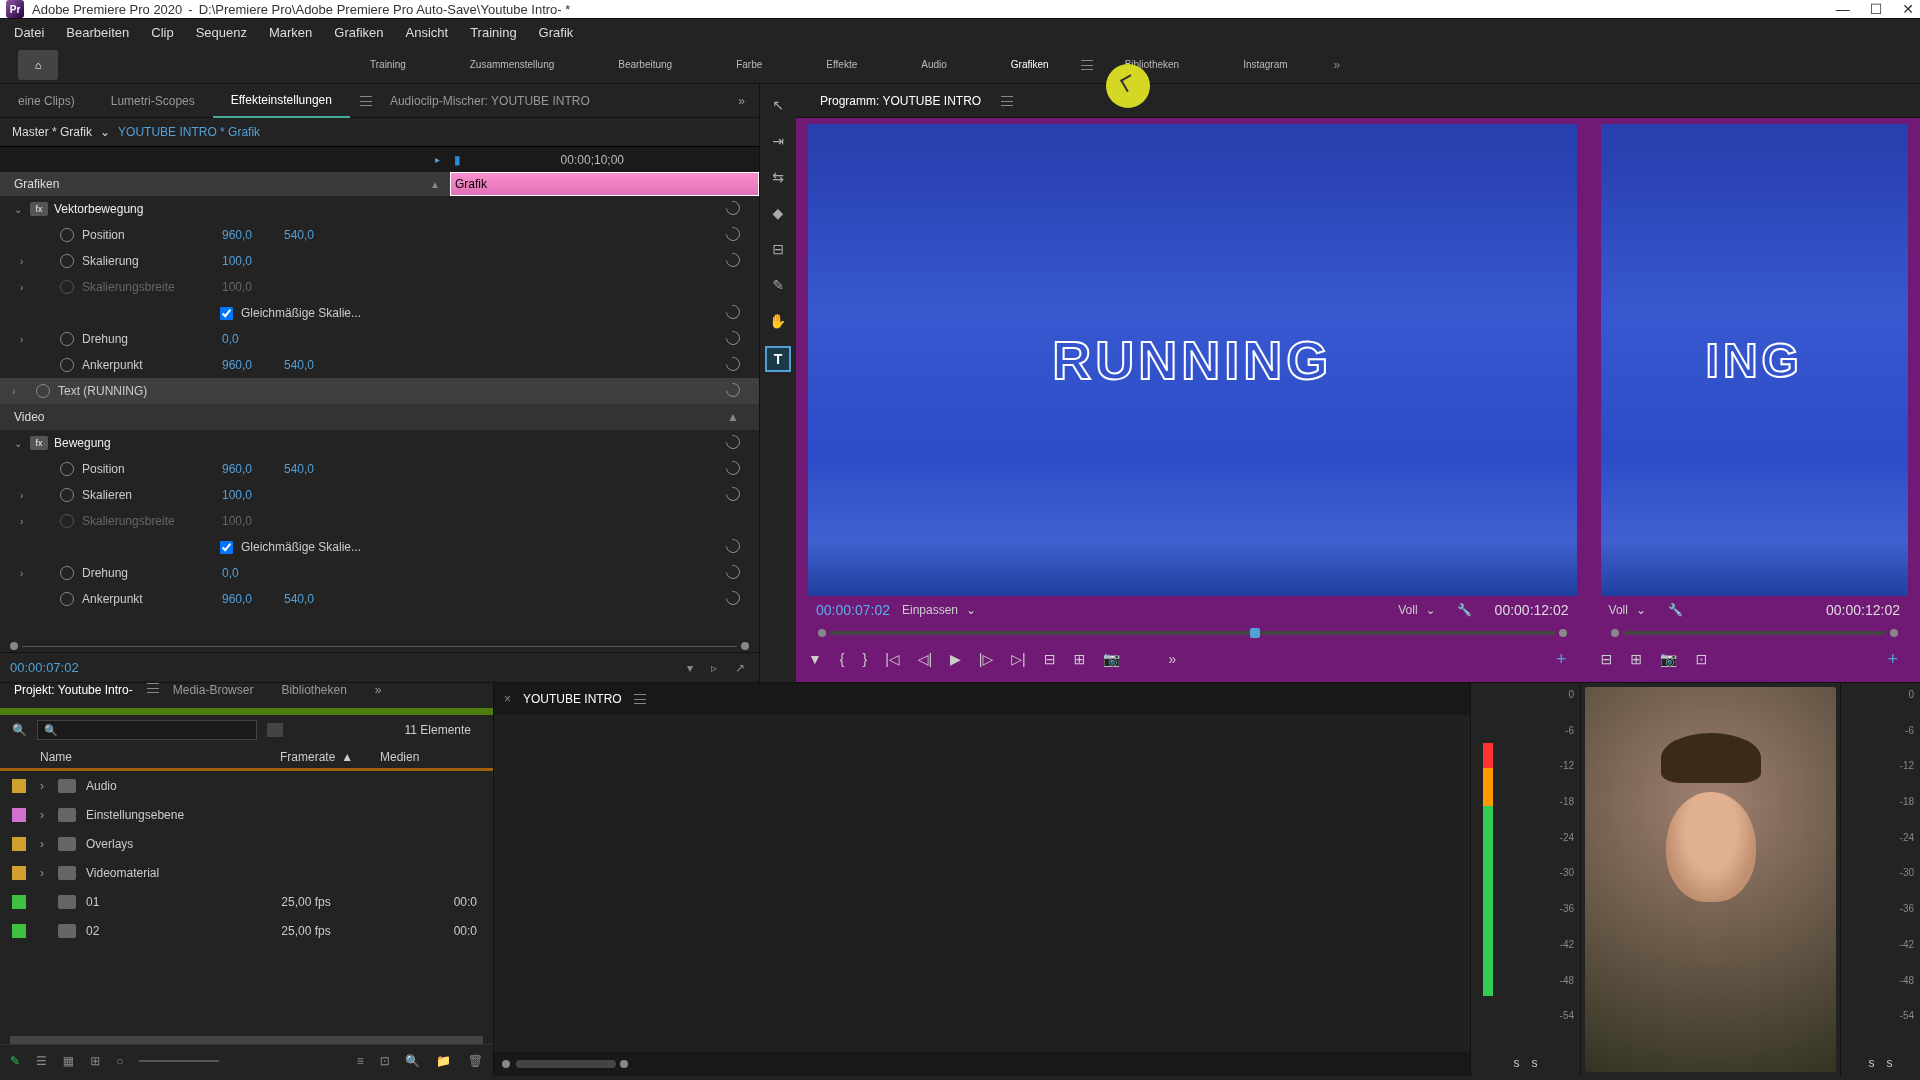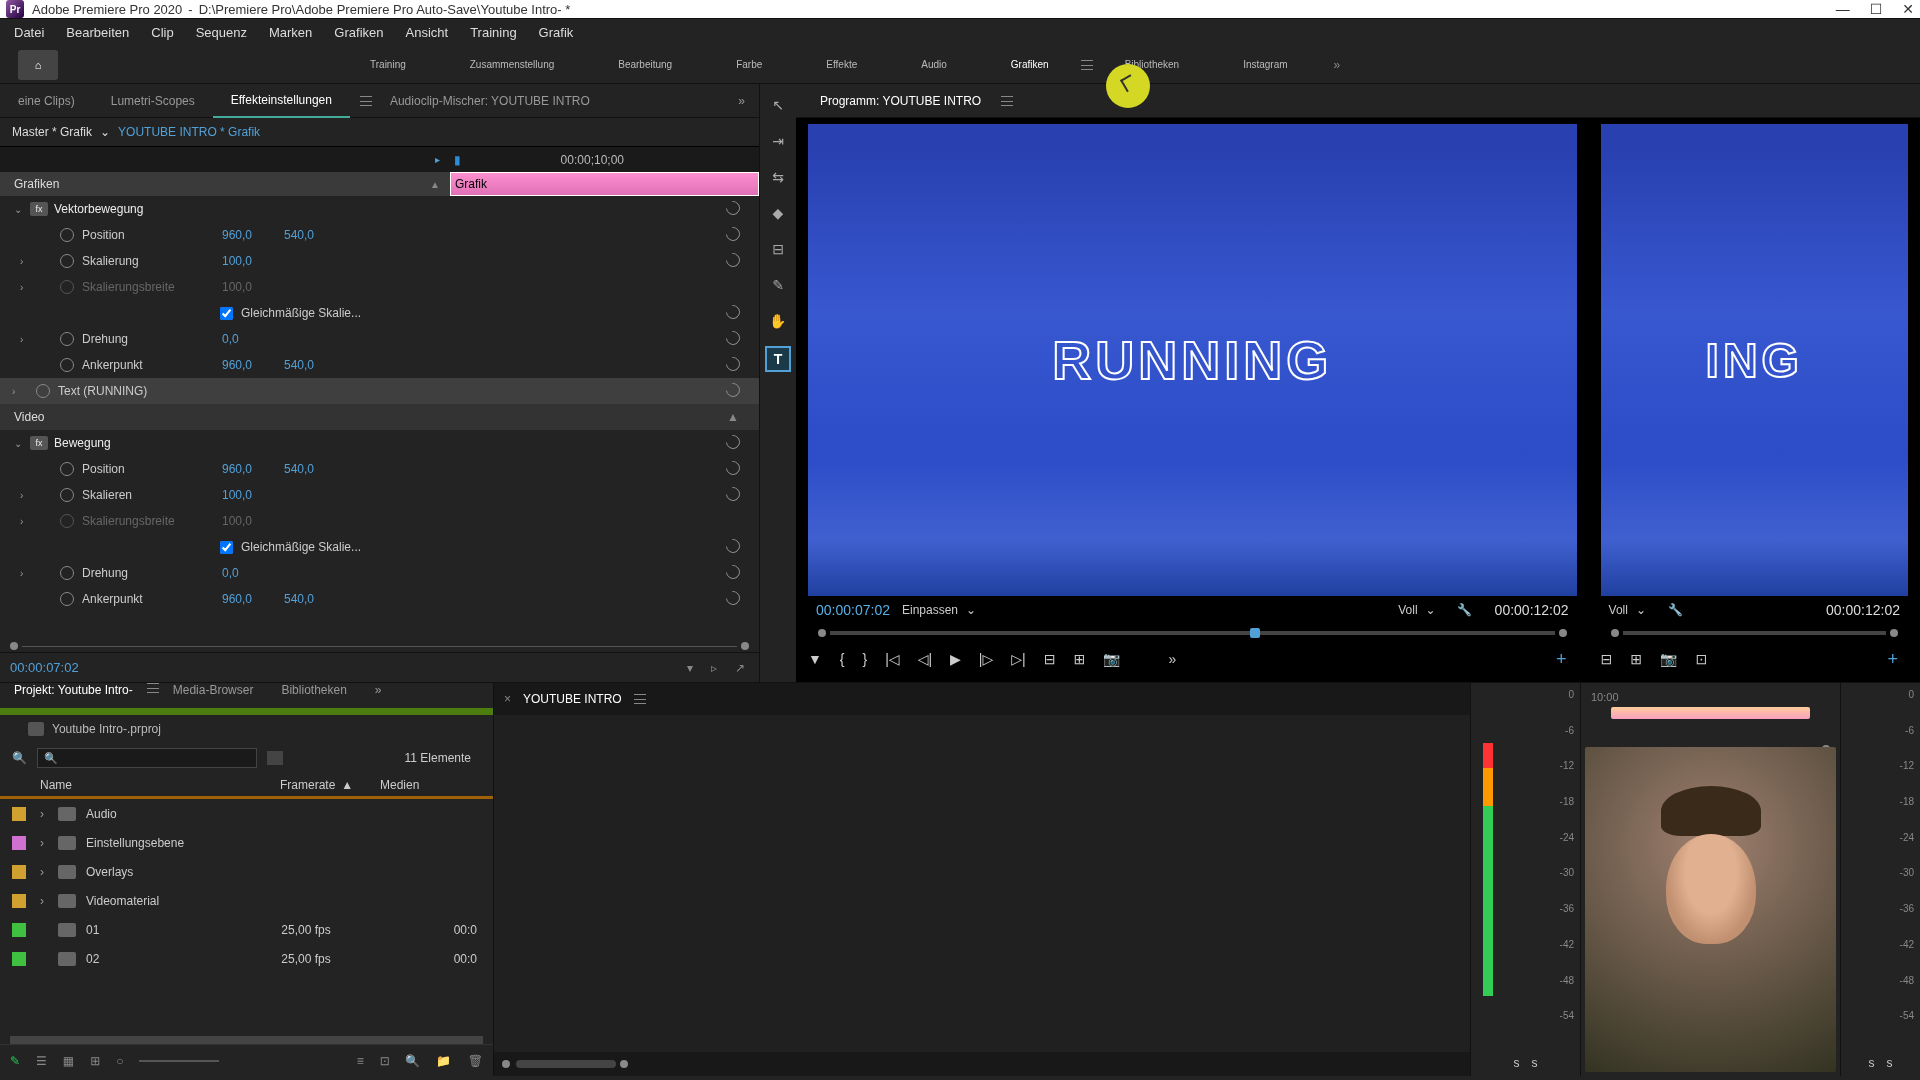--- a/index.html
+++ b/index.html
@@ -56,21 +56,21 @@
 .scrubber{height:12px;display:flex;align-items:center;padding:0 10px}
 .scrubber .sc{width:8px;height:8px;border-radius:50%;background:#888}
 .scrubber .ln{flex:1;height:1px;background:#555;margin:0 4px}
 .right-panel{flex:1;background:#232323;display:flex}
 .toolcol{width:36px;background:#232323;display:flex;flex-direction:column;align-items:center;gap:14px;padding-top:10px}
 .tool{width:22px;height:22px;color:#aaa;display:flex;align-items:center;justify-content:center;font-size:14px}
 .tool.txt{border:2px solid #52a0d8;background:#1a3a4a;color:#fff;font-weight:bold;width:26px;height:26px}
 .monitors{flex:1;display:flex;flex-direction:column}
 .mon-tabs{height:34px;display:flex;align-items:center;border-bottom:1px solid #111;padding-left:14px}
 .mon-tabs .tab{color:#fff;padding:0 10px}
-.mon-body{flex:1;display:flex;gap:24px;padding:6px 12px;background:#000000}
+.mon-body{flex:1;display:flex;gap:24px;padding:6px 12px;background:#701a75}
 .mon-view{flex:1;display:flex;flex-direction:column}
 .mon-canvas{flex:1;background:#000;display:flex;align-items:center;justify-content:center;overflow:hidden;position:relative}
 .running-bg{position:absolute;inset:0;background:linear-gradient(180deg,#2840b0 5%,#3858d0 40%,#2c4cc8 70%,#4060d0 88%,#2040a0 100%)}
 .running-txt{position:relative;color:#fff;font-size:54px;font-weight:900;letter-spacing:4px;-webkit-text-stroke:2px #fff;color:transparent;font-family:Arial Black,Arial}
 .mon2 .running-txt{font-size:48px;color:transparent;-webkit-text-stroke:2px #fff}
 .mon2 .running-box{border:1px solid #e05;padding:0 4px}
 .mon-ctrl{height:28px;display:flex;align-items:center;gap:12px;padding:0 8px}
 .mon-tc{color:#58b0e8;font-size:14px}
 .mon-tc.r{margin-left:auto;color:#ddd}
 .mon-dd{color:#ccc;font-size:12px;display:flex;gap:8px;align-items:center}
@@ -410,24 +410,20 @@
 
 <div class="lower">
   <div class="proj-panel">
     <div class="proj-tabs">
       <span class="ptab active">Projekt: Youtube Intro-</span>
       <span class="hamburger"></span>
       <span class="ptab">Media-Browser</span>
       <span class="ptab">Bibliotheken</span>
       <span class="ptab">»</span>
     </div>
-    <div class="proj-sub">
-        <span class="fic"></span>
-        <span>Youtube Intro-.prproj</span>
-      </div>
     <div class="proj-search">
       <span>🔍</span>
       <input placeholder="🔍" style="">
       <span style="width:16px;height:14px;background:#444"></span>
       <span class="cnt">11 Elemente</span>
     </div>
     <div class="proj-cols">
       <span class="c1">Name</span>
       <span class="c2">
           <span>Framerate</span>
@@ -532,25 +528,20 @@
         <span>-54</span>
         <span></span>
       </div>
     <div style="position:absolute;bottom:6px;left:0;right:0;display:flex;justify-content:center;gap:12px">
       <span>s</span>
       <span>s</span>
     </div>
   </div>
 
   <div class="mini-tl">
-    <div class="mini-tl-top">
-      <span>10:00</span>
-      <div class="mini-clip"></div>
-      <div style="position:absolute;right:10px;top:62px;width:8px;height:8px;border-radius:50%;background:#888"></div>
-    </div>
     <div class="webcam">
       <div class="hair"></div>
         <div class="face"></div>
     </div>
   </div>
 
   <div class="meters2">
     <div class="meter-scale" id="meter-scale2" style="right:6px">
         <span>0</span>
         <span>-6</span>

